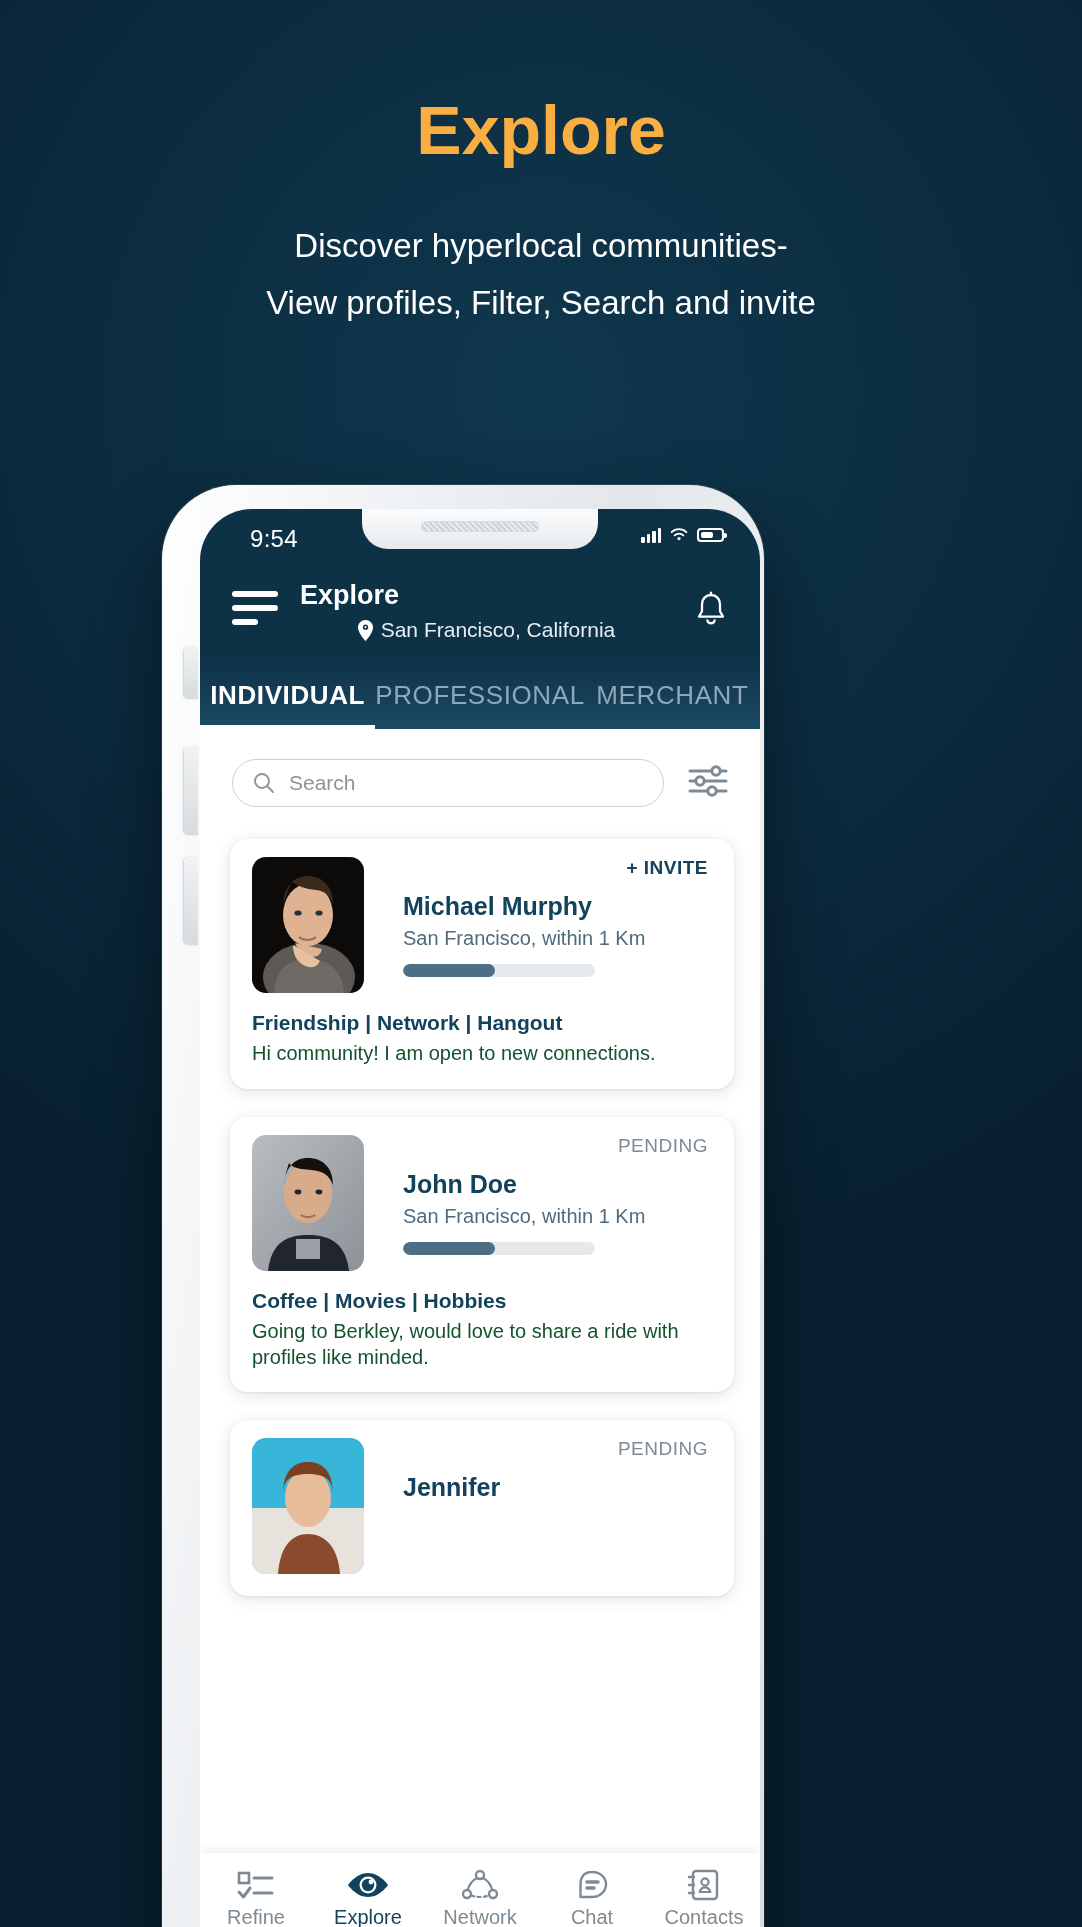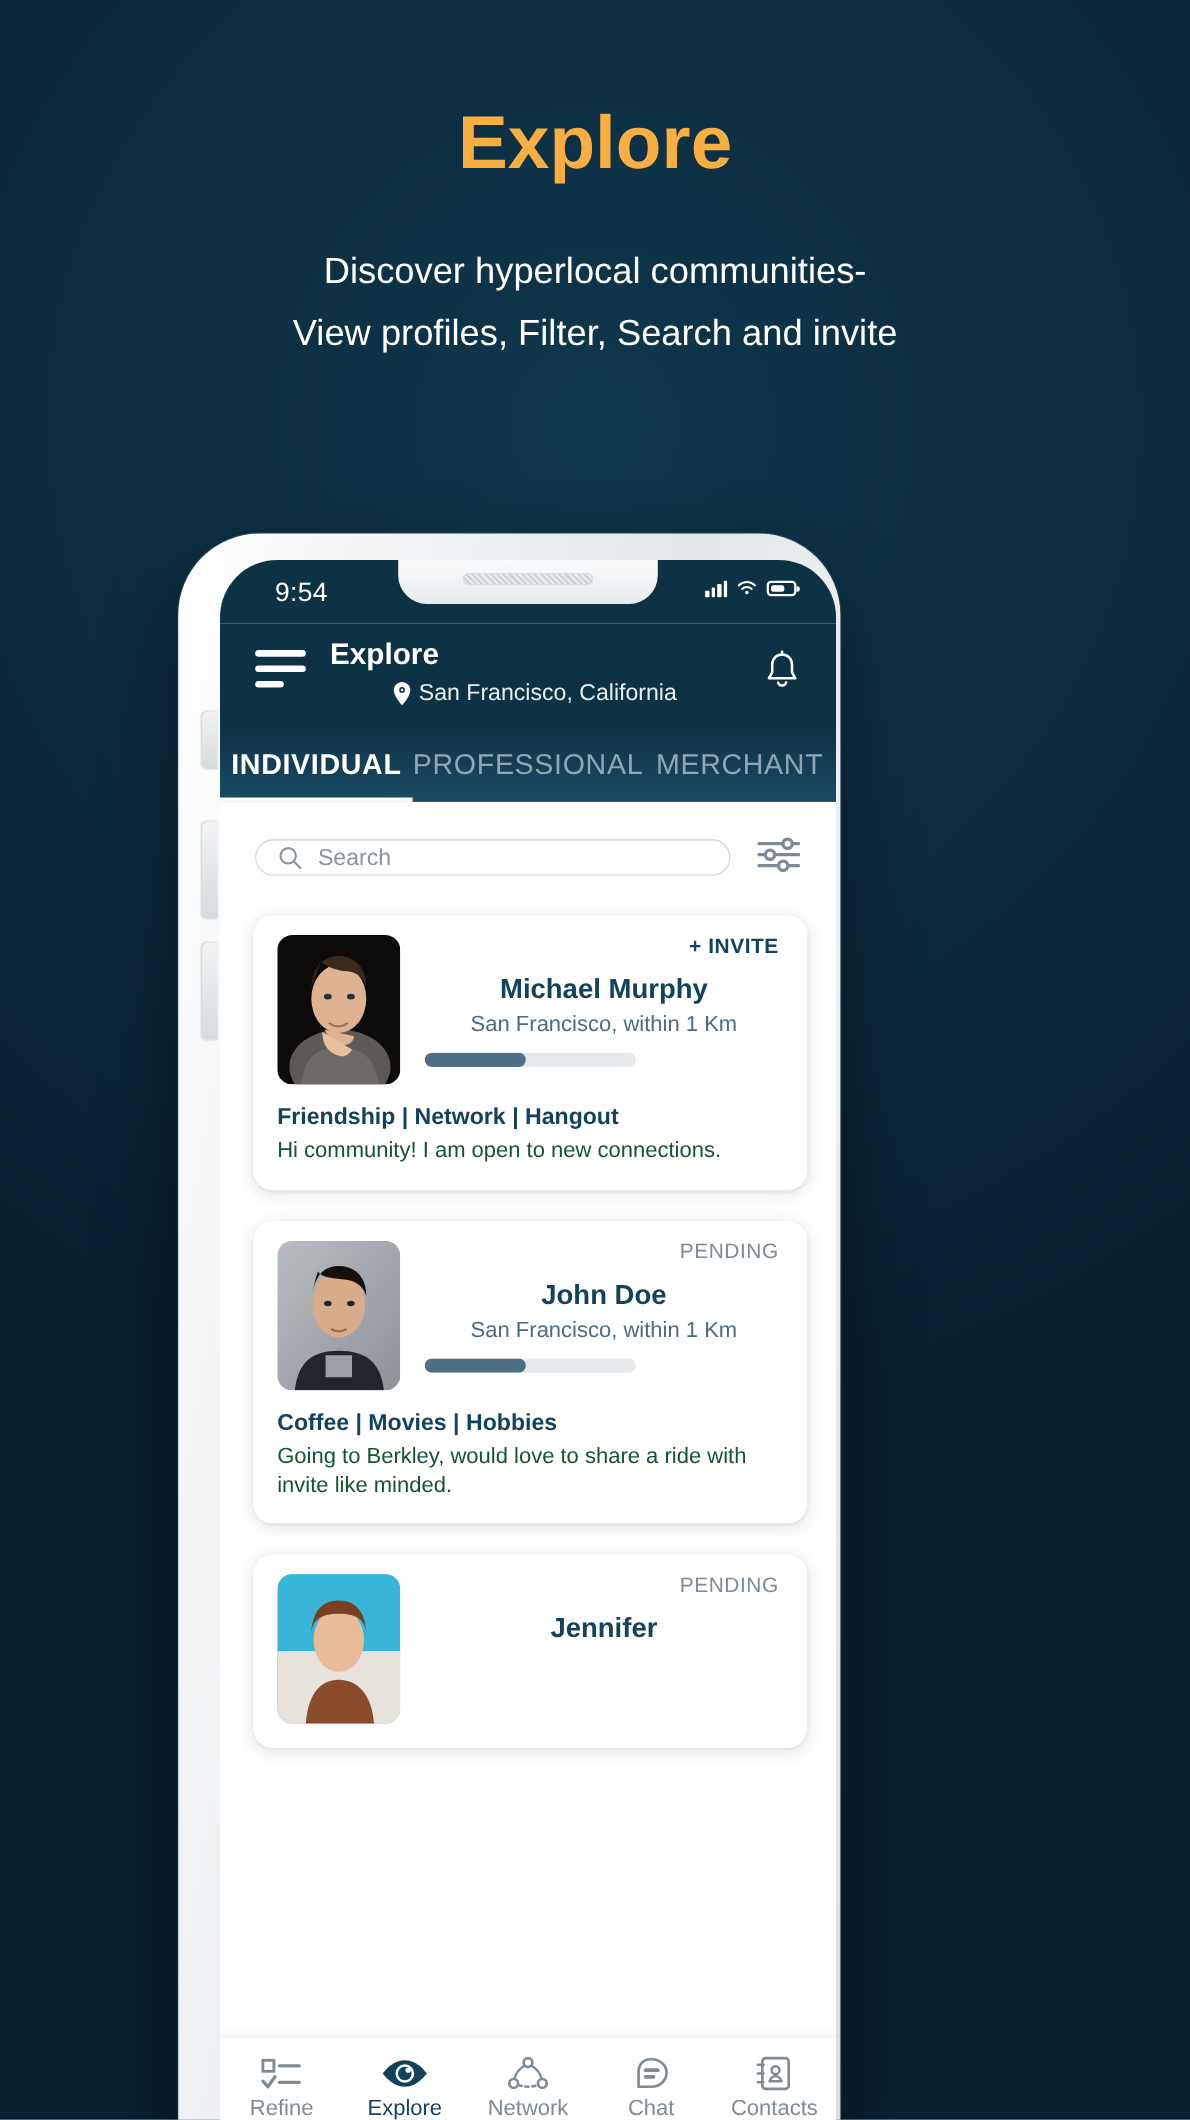--- a/index.html
+++ b/index.html
@@ -136,34 +136,34 @@
   .tab.active::after {
     content:""; position:absolute; left:0; right:0; bottom:0; height:4px; background:#fff;
   }
 
   
   .content { background:#fff; height: 1436px; }
   .search-row {
     display:flex; align-items:center; gap:22px; padding: 30px 30px 4px 32px;
   }
   .search-box {
-    flex:1; height:33px; border:1.5px solid #ccd2d8; border-radius:26px;
+    flex:1; height:48px; border:1.5px solid #ccd2d8; border-radius:26px;
     display:flex; align-items:center; padding: 0 20px; gap:14px;
   }
   .search-ph { color:#8a949d; font-size:21px; }
   .filter-icon { width:44px; cursor:pointer; }
 
   .card {
     margin: 28px 26px 0 30px;
     background:#fff; border-radius:18px;
     box-shadow: 0 3px 16px rgba(20,50,70,0.13), 0 1px 3px rgba(20,50,70,0.08);
     padding: 18px 22px 22px 22px;
     position: relative;
   }
-  .card-top { display:flex; gap:22px;text-align:center; }
+  .card-top { display:flex; gap:39px; }
   .avatar {
     width:112px; height:136px; border-radius:14px; flex:0 0 112px;
     overflow:hidden; position:relative;
   }
   .card-info { flex:1; padding-top: 34px; }
   .card-status {
     position:absolute; right:26px; top:18px;
     font-size:19px; letter-spacing:.5px;
   }
   .card-status.invite { color:#15425c; font-weight:bold; }
@@ -340,21 +340,21 @@
             </div>
             <div class="card-info">
               <div class="card-name">John Doe</div>
               <div class="card-loc">San Francisco, within 1 Km</div>
               <div class="bar-track">
                 <div class="bar-fill" style="width:48%"></div>
               </div>
             </div>
           </div>
           <div class="card-tags">Coffee | Movies | Hobbies</div>
-          <div class="card-bio">Going to Berkley, would love to share a ride with invite like minded.</div>
+          <div class="card-bio">Going to Berkley, would love to share a ride with profiles like minded.</div>
         </div>
 
         <div class="card">
           <div class="card-status pending">PENDING</div>
           <div class="card-top">
             <div class="avatar">
               <svg width="112" height="136" viewBox="0 0 112 136">
                 <rect width="112" height="136" fill="#37b6d9"></rect>
                 <rect y="70" width="112" height="66" fill="#e8e2dc"></rect>
                 <path d="M26 136c2-28 14-40 30-40s30 12 32 40z" fill="#8a4a2c"></path>

